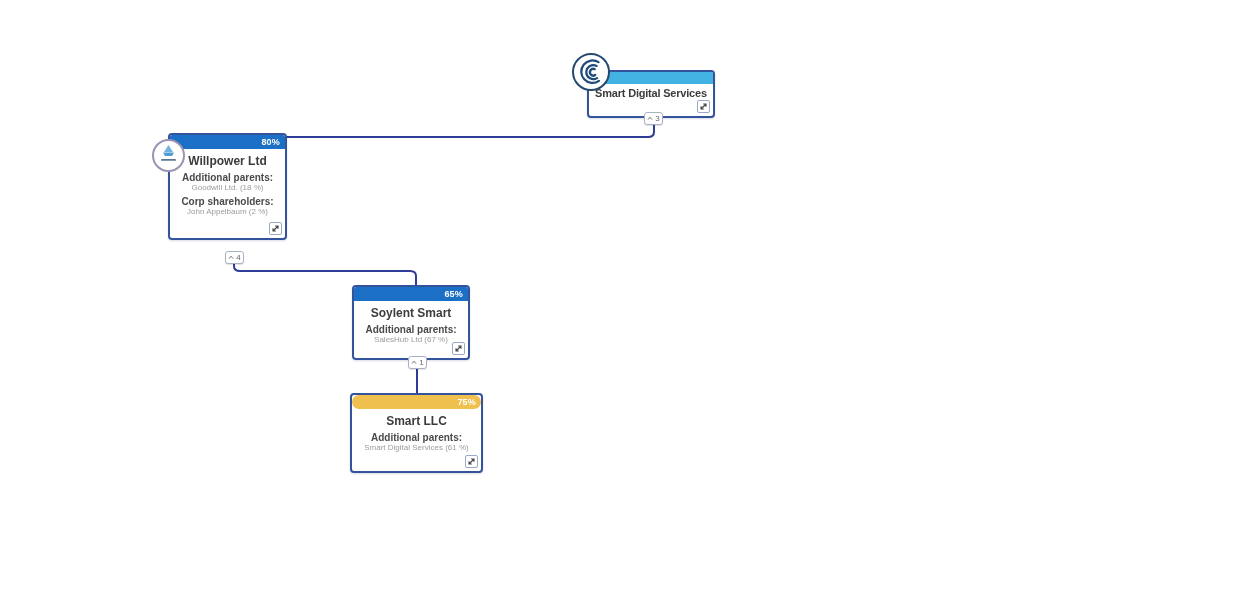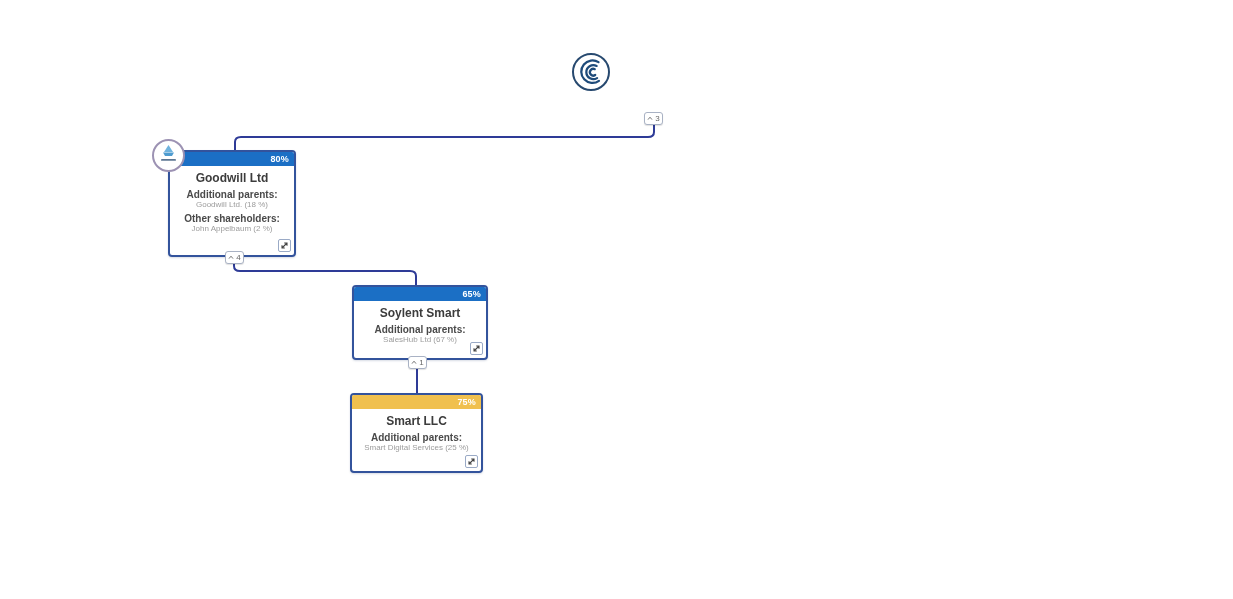--- a/index.html
+++ b/index.html
@@ -6,21 +6,21 @@
   body{font-family:"Liberation Sans","DejaVu Sans",sans-serif;}
   .canvas{position:relative;width:1233px;height:599px;background:#fff;overflow:hidden;}
   .connectors{position:absolute;left:0;top:0;z-index:1;}
 
   .node{position:absolute;z-index:2;background:#fff;border:2px solid #33539C;border-radius:4px;
         box-sizing:border-box;box-shadow:0 1px 2px rgba(40,60,110,.18);}
   .hdr{height:14px;display:flex;align-items:center;justify-content:flex-end;
        padding-right:5px;border-radius:2px 2px 0 0;}
   .hdr-sky{background:#41B2E1;}
   .hdr-blue{background:#1B6FC5;}
-  .hdr-gold{background:#F0C04E;}
+  .hdr-gold{background:#F0C04E;border-radius:7px;}
   .pct{color:#fff;font-size:9px;font-weight:bold;letter-spacing:.2px;}
   .title{text-align:center;font-weight:bold;color:#3C3C3C;font-size:12px;margin-top:5px;}
   .title-sm{font-size:11px;margin-top:3px;letter-spacing:-.2px;}
   .dgroup{margin-top:5px;}
   .dlabel{text-align:center;font-size:10px;font-weight:bold;color:#4A4A4A;line-height:10px;}
   .dvalue{text-align:center;font-size:8px;color:#9C9C9C;line-height:9px;}
   .expand-btn{position:absolute;right:3px;bottom:3px;width:13px;height:13px;background:#fff;
               border:1px solid #9AAAC6;border-radius:2px;padding:0;display:flex;
               align-items:center;justify-content:center;cursor:pointer;box-sizing:border-box;}
   .collapse-btn{position:absolute;z-index:3;width:19px;height:13px;background:#fff;
@@ -39,44 +39,57 @@
 <div class="canvas">
 
   <svg class="connectors" width="1233" height="599">
     <g fill="none" stroke="#2E3B97" stroke-width="2">
       <path d="M654 119 L654 132 Q654 137 648 137 L241 137 Q235 137 235 142 L235 151"></path>
       <path d="M234 258 L234 266 Q234 271 240 271 L410 271 Q416 271 416 276 L416 286"></path>
       <path d="M417 361 L417 394"></path>
     </g>
   </svg>
 
+  <div class="node" style="left:587px;top:70px;width:128px;height:48px;">
+    <div class="hdr hdr-sky" style="height:12px;">
+      <span class="pct"></span>
+    </div>
+    <div class="title title-sm">Smart Digital Services</div>
+    <button class="expand-btn">
+      <span style="display:flex;">
+        <svg width="9" height="9" viewBox="0 0 9 9">
+            <path d="M2 7 L7 2 M4.2 2 H7 V4.8 M2 4.2 V7 H4.8" fill="none" stroke="#444" stroke-width="1.1"></path>
+          </svg>
+      </span>
+    </button>
+  </div>
 
-  <div class="node" style="left:168px;top:150px;width:128px;height:107px;">
+  <div class="node" style="left:168px;top:133px;width:119px;height:107px;">
     <div class="hdr hdr-blue">
       <span class="pct">80%</span>
     </div>
-    <div class="title">Goodwill Ltd</div>
+    <div class="title">Willpower Ltd</div>
     <div class="dgroup">
       <div class="dlabel">Additional parents:</div>
       <div class="dvalue">Goodwill Ltd. (18 %)</div>
     </div>
     <div class="dgroup">
-      <div class="dlabel">Other shareholders:</div>
+      <div class="dlabel">Corp shareholders:</div>
       <div class="dvalue">John Appelbaum (2 %)</div>
     </div>
     <button class="expand-btn">
       <span style="display:flex;">
         <svg width="9" height="9" viewBox="0 0 9 9">
             <path d="M2 7 L7 2 M4.2 2 H7 V4.8 M2 4.2 V7 H4.8" fill="none" stroke="#444" stroke-width="1.1"></path>
           </svg>
       </span>
     </button>
   </div>
 
-  <div class="node" style="left:352px;top:285px;width:136px;height:75px;">
+  <div class="node" style="left:352px;top:285px;width:118px;height:75px;">
     <div class="hdr hdr-blue">
       <span class="pct">65%</span>
     </div>
     <div class="title">Soylent Smart</div>
     <div class="dgroup">
       <div class="dlabel">Additional parents:</div>
       <div class="dvalue">SalesHub Ltd (67 %)</div>
     </div>
     <button class="expand-btn">
       <span style="display:flex;">
@@ -87,21 +100,21 @@
     </button>
   </div>
 
   <div class="node" style="left:350px;top:393px;width:133px;height:80px;">
     <div class="hdr hdr-gold">
       <span class="pct">75%</span>
     </div>
     <div class="title">Smart LLC</div>
     <div class="dgroup">
       <div class="dlabel">Additional parents:</div>
-      <div class="dvalue">Smart Digital Services (25 %)</div>
+      <div class="dvalue">Smart Digital Services (61 %)</div>
     </div>
     <button class="expand-btn">
       <span style="display:flex;">
         <svg width="9" height="9" viewBox="0 0 9 9">
             <path d="M2 7 L7 2 M4.2 2 H7 V4.8 M2 4.2 V7 H4.8" fill="none" stroke="#444" stroke-width="1.1"></path>
           </svg>
       </span>
     </button>
   </div>
 

